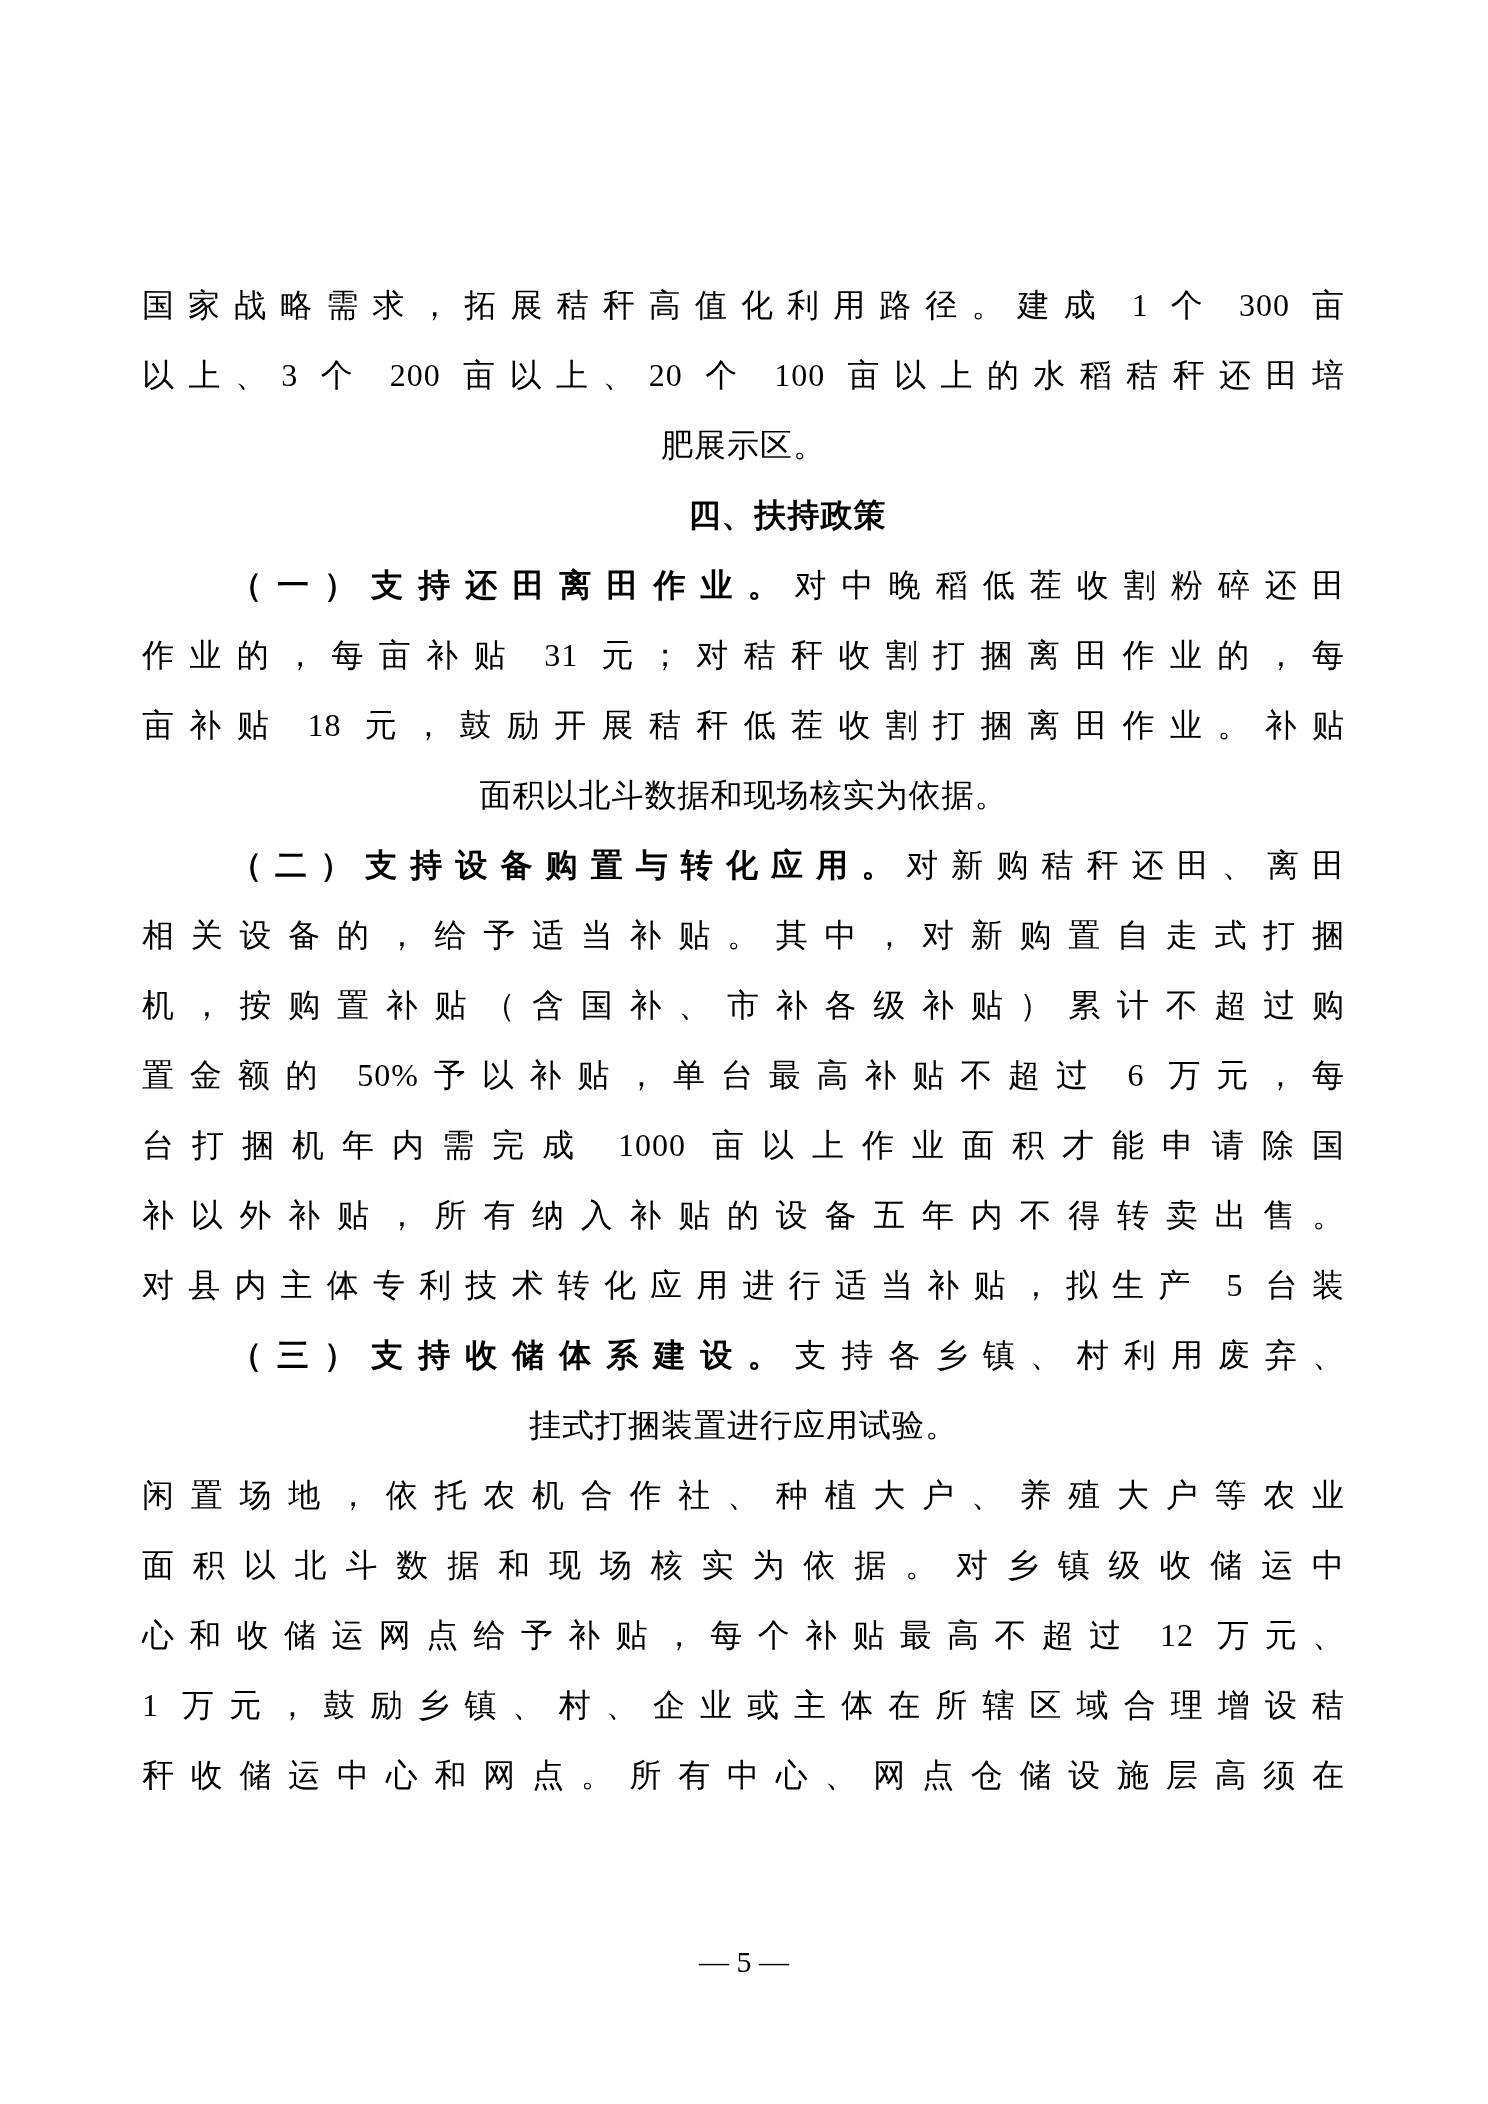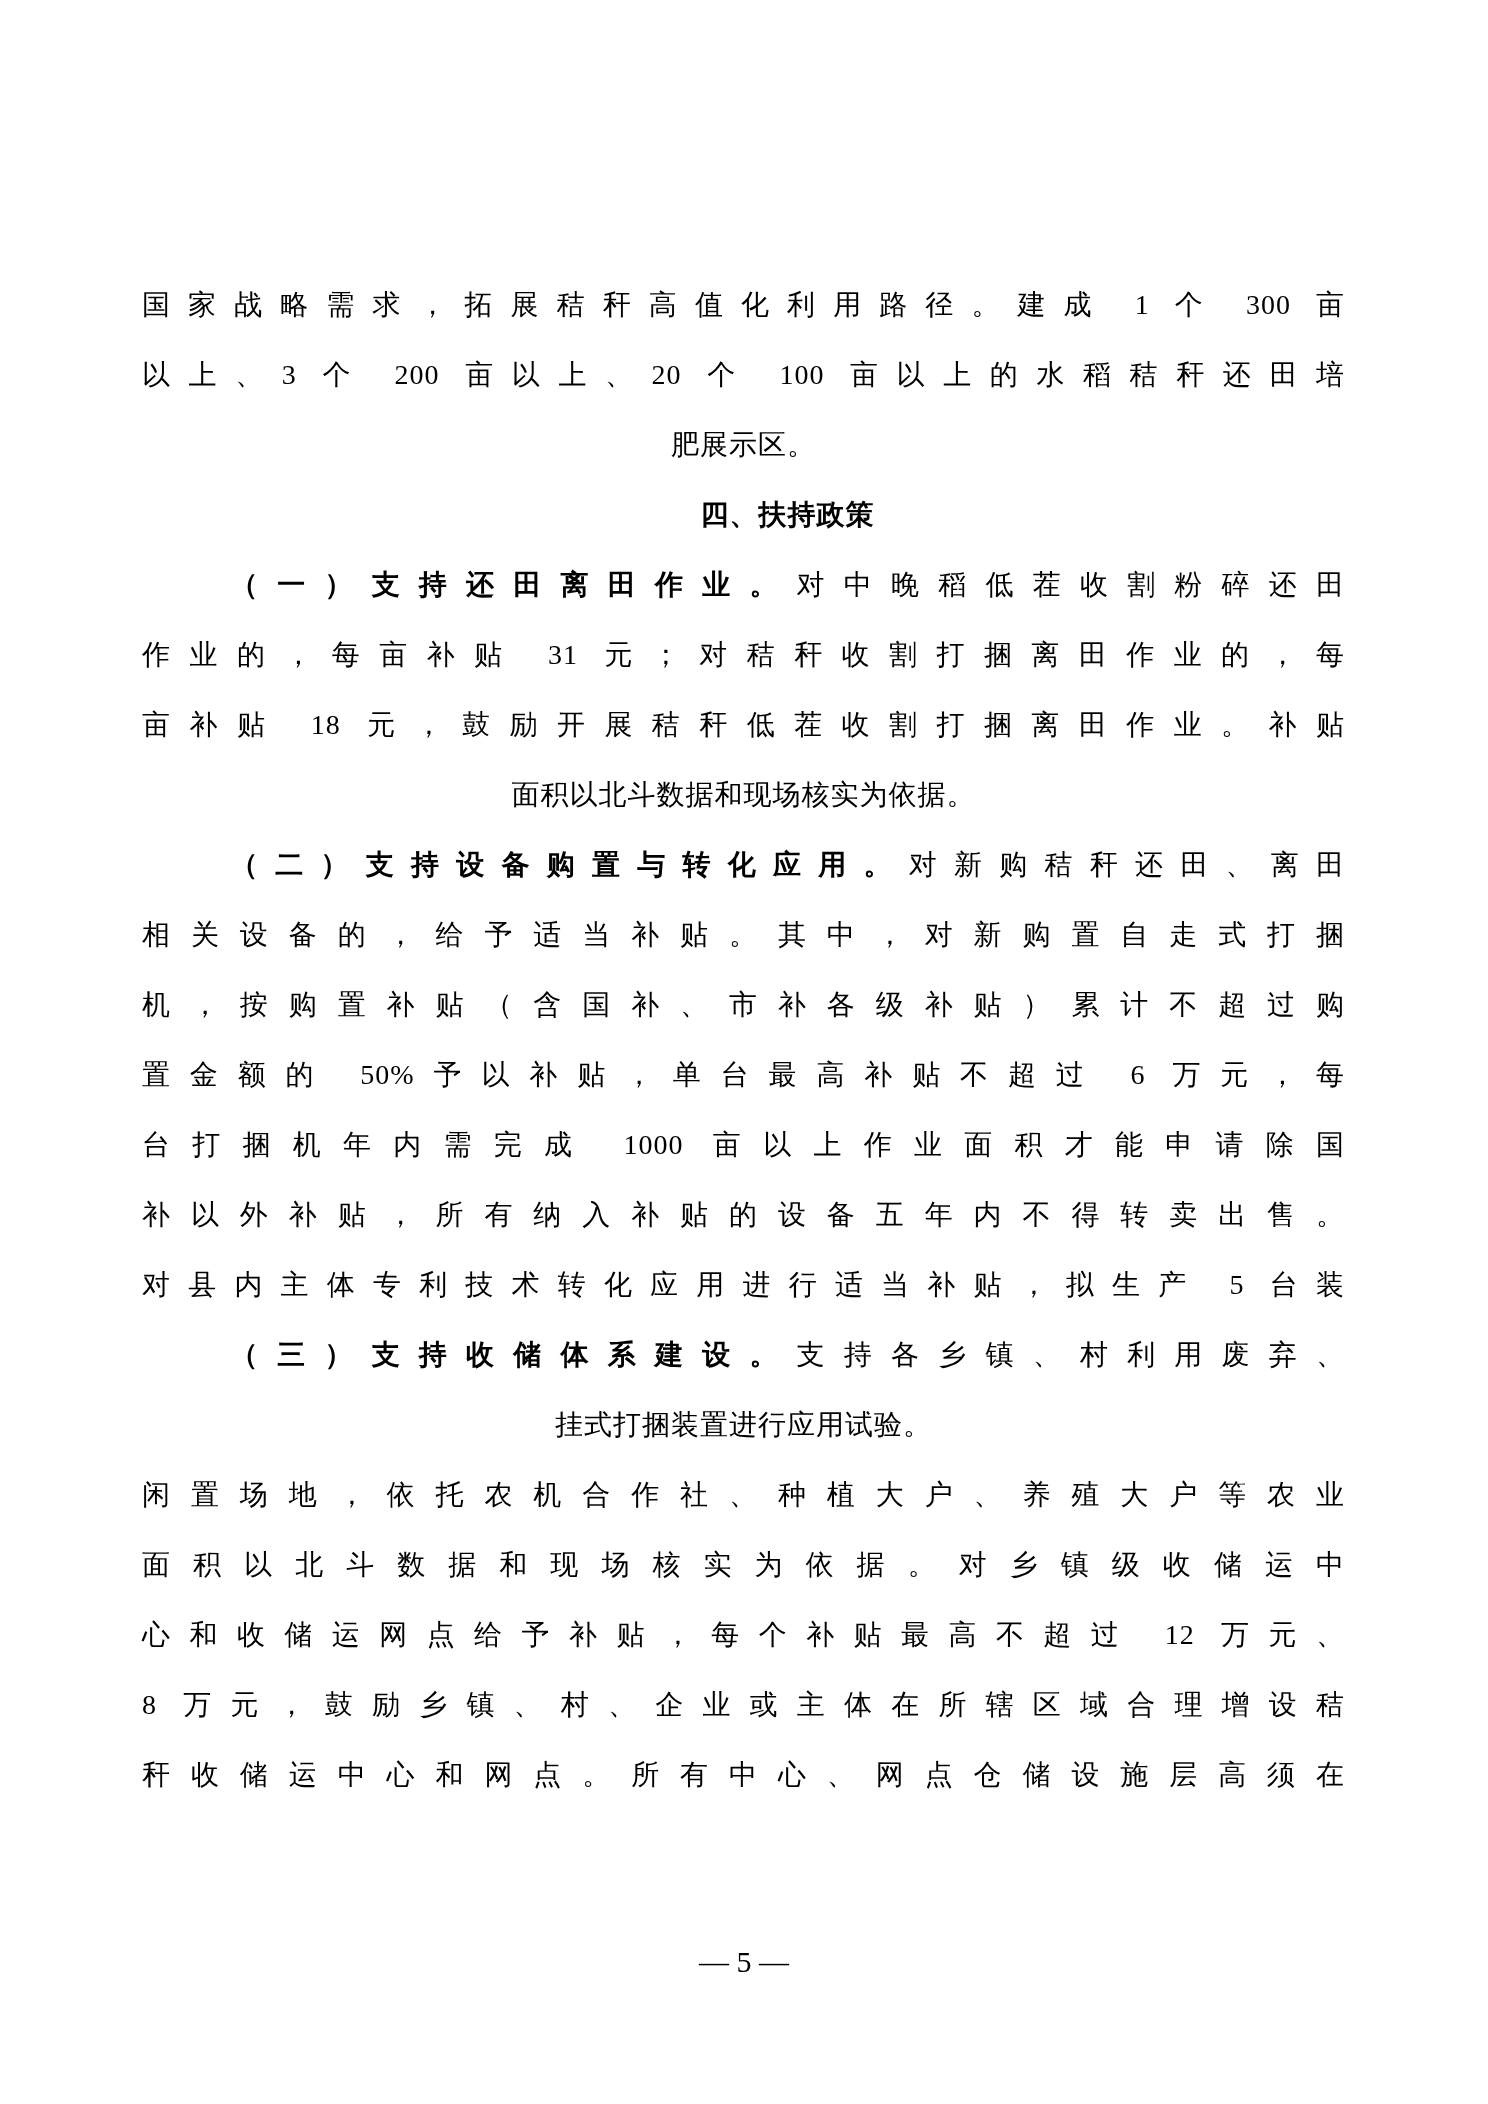--- a/index.html
+++ b/index.html
@@ -16,21 +16,21 @@
     font-family: "Liberation Serif", "DejaVu Serif", serif;
     overflow: hidden;
   }
   .textblock {
     position: absolute;
     left: 142px;
     top: 270px;
     width: 1203px;
   }
   .ln {
-    font-size: 28px;
+    font-size: 32px;
     line-height: 70px;
     height: 70px;
     text-align: justify;
     text-align-last: justify;
     letter-spacing: 1px;
     white-space: normal;
   }
   .short {
     text-align: center;
     text-align-last: auto;
@@ -98,20 +98,20 @@
     <div class="ln ind"><span class="lead">（三）支持收储体系建设。</span><span>支持各乡镇、村利用废弃、</span></div>
 
     <div class="ln short"><span>挂式打捆装置进行应用试验。</span></div>
 
     <div class="ln"><span>闲置场地，依托农机合作社、种植大户、养殖大户等农业</span></div>
 
     <div class="ln"><span>面积以北斗数据和现场核实为依据。对乡镇级收储运中</span></div>
 
     <div class="ln"><span>心和收储运网点给予补贴，每个补贴最高不超过 12 万元、</span></div>
 
-    <div class="ln"><span>8 万元，鼓励乡镇、村、企业或主体在所辖区域合理增设秸</span></div>
+    <div class="ln"><span>1 万元，鼓励乡镇、村、企业或主体在所辖区域合理增设秸</span></div>
 
     <div class="ln"><span>秆收储运中心和网点。所有中心、网点仓储设施层高须在</span></div>
 
   </div>
 
   <div class="footer"><span>— 5 —</span></div>
 </div>
 
 </body></html>

